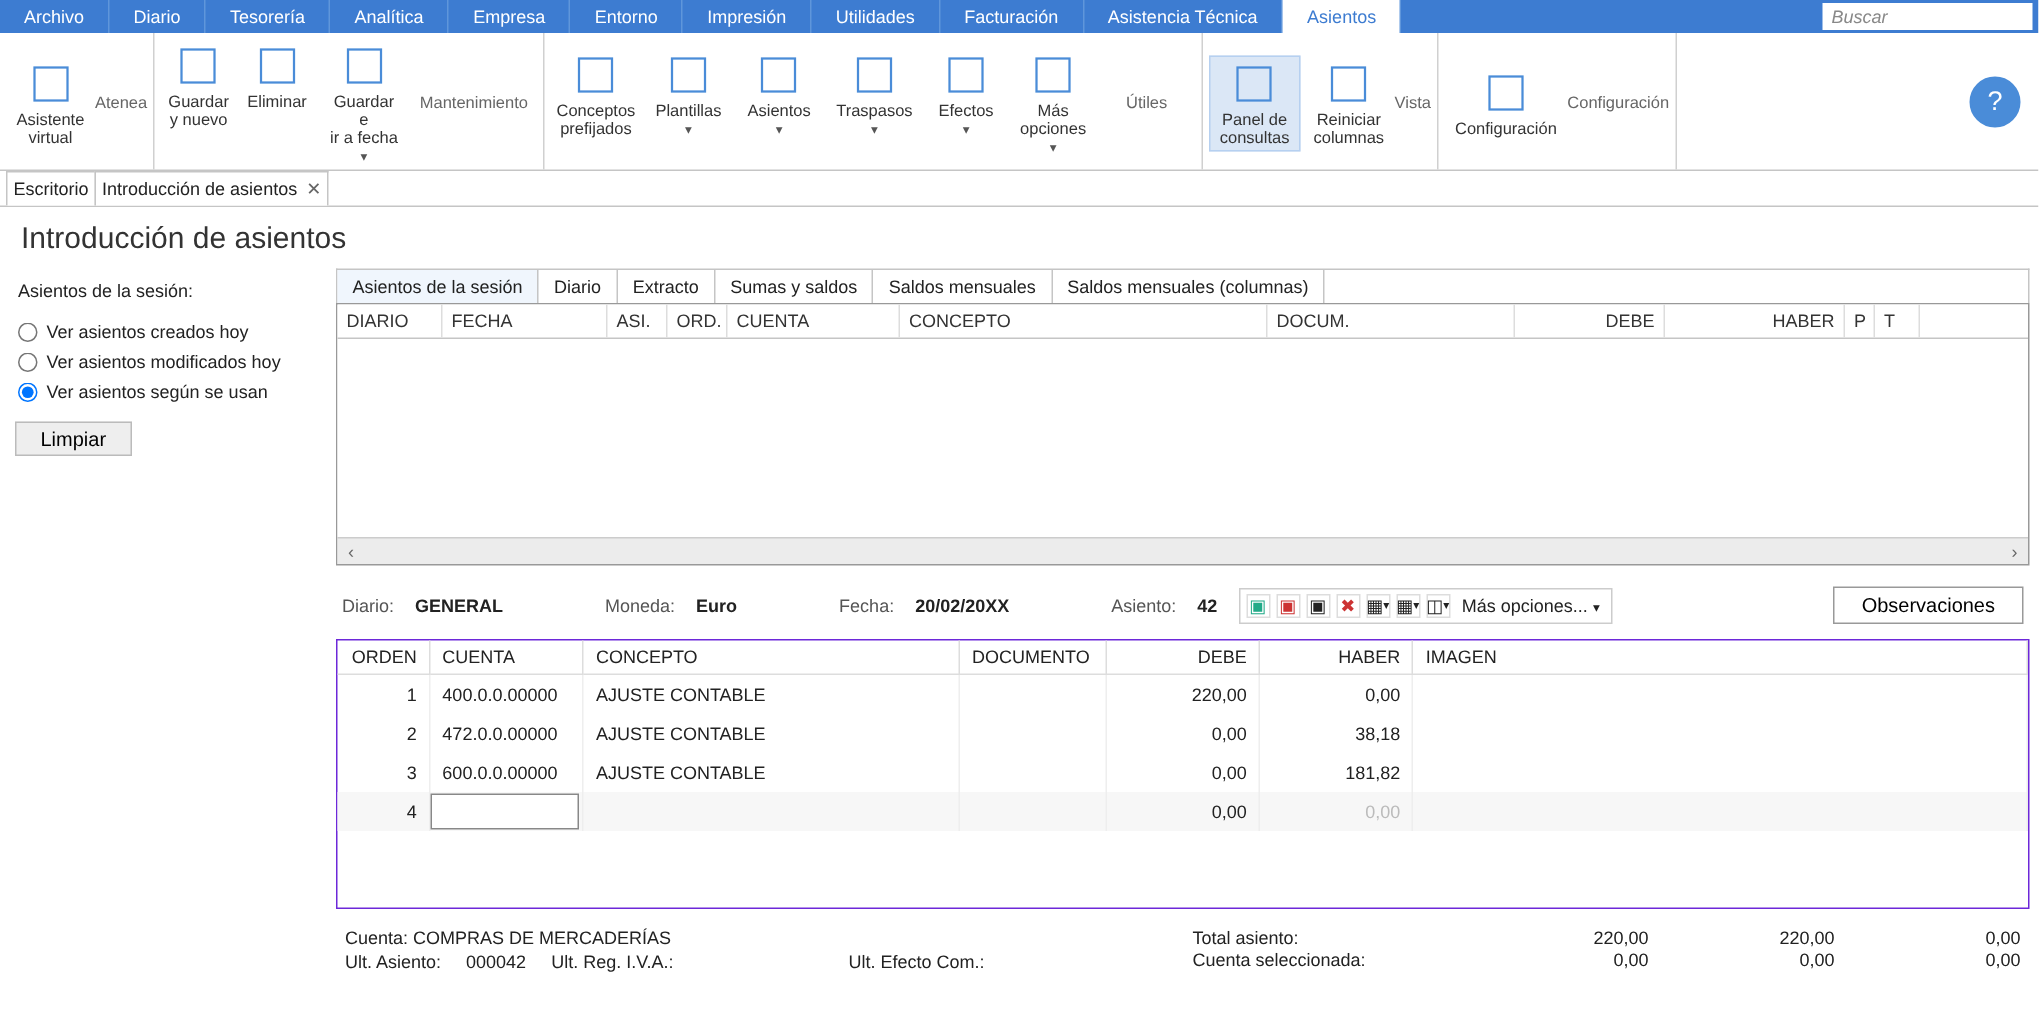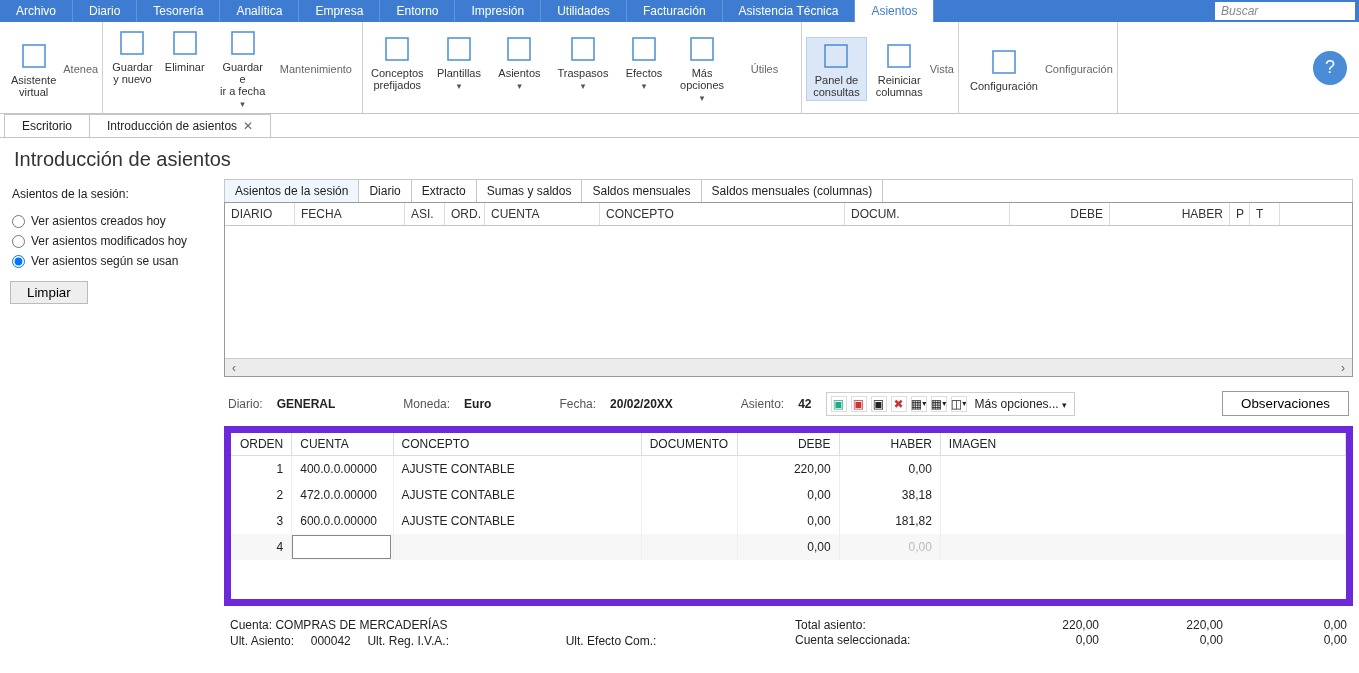--- a/index.html
+++ b/index.html
@@ -19,21 +19,21 @@
   .ribbon-group .group-label { font-size: 11px; color: #666; padding: 2px 0 2px 0; text-align: center; width: 100%; }
   .ribbon-btn { display: flex; flex-direction: column; align-items: center; justify-content: flex-start; padding: 2px 6px; cursor: pointer; border: 1px solid transparent; min-width: 48px; }
   .ribbon-btn.active { background: #dbe7f6; border: 1px solid #b6d0f0; }
   .ribbon-btn .icon { width: 32px; height: 32px; display: flex; align-items: center; justify-content: center; margin-bottom: 2px; }
   .ribbon-btn .label { font-size: 11px; text-align: center; line-height: 12px; color: #333; }
   .ribbon-btn .caret { font-size: 9px; color: #555; }
   .help-circle { position: absolute; right: 12px; top: 50%; transform: translateY(-50%); width: 34px; height: 34px; border-radius: 50%; background: #4a8cd8; color: #fff; display: flex; align-items: center; justify-content: center; font-size: 18px; border: 2px solid #4a8cd8; cursor: pointer; }
 
   
   .doctabs { height: 24px; display: flex; align-items: flex-end; border-bottom: 1px solid #c5c5c5; padding-left: 4px; gap: 0; }
-  .doctab { padding: 4px 17px; border: 1px solid #c5c5c5; border-bottom: none; background: #fff; font-size: 12px; margin-right: -1px; display: flex; gap: 6px; }
+  .doctab { padding: 4px 4px; border: 1px solid #c5c5c5; border-bottom: none; background: #fff; font-size: 12px; margin-right: -1px; display: flex; gap: 6px; }
   .doctab .close { font-size: 12px; color: #666; cursor: pointer; }
 
   
   .page-title { font-size: 20px; padding: 10px 14px 8px 14px; color: #333; }
 
   
   .main { display: flex; padding: 0 6px; gap: 8px; }
   .sidebar { width: 210px; padding: 4px 4px; }
   .sidebar .sidebar-title { font-size: 12px; padding: 4px 2px 10px 2px; }
   .sidebar label { display: flex; align-items: center; gap: 6px; padding: 3px 2px; cursor: pointer; }
@@ -61,21 +61,21 @@
   .entry-info { display: flex; align-items: center; padding: 14px 4px 10px 4px; gap: 14px; flex-wrap: wrap; }
   .entry-info .label { color: #555; }
   .entry-info .value { font-weight: bold; color: #222; }
   .entry-info .toolbar { display: flex; gap: 4px; border: 1px solid #ccc; padding: 2px 4px; align-items: center; }
   .entry-info .toolbar .ticon { width: 16px; height: 16px; display: flex; align-items: center; justify-content: center; cursor: pointer; font-size: 12px; border: 1px solid #ddd; }
   .entry-info .toolbar .more { padding: 2px 4px; cursor: pointer; }
   .entry-info .spacer { flex: 1; }
   .entry-info .obs-btn { padding: 4px 18px; border: 1px solid #999; background: #fff; cursor: pointer; }
 
   
-  .grid2 { border: 7px solid #6d28d9; height: 180px; display: flex; flex-direction: column; }
+  .grid2 { border: 1px solid #6d28d9; height: 180px; display: flex; flex-direction: column; }
   .grid2 table { width: 100%; border-collapse: collapse; }
   .grid2 th { text-align: left; padding: 4px 8px; border-right: 1px solid #ddd; border-bottom: 1px solid #ddd; font-weight: normal; font-size: 12px; }
   .grid2 th.num { text-align: right; }
   .grid2 td { padding: 6px 8px; border-right: 1px solid #eee; font-size: 12px; }
   .grid2 td.num { text-align: right; }
   .grid2 tr.editing td { background: #f7f7f7; }
   .grid2 tr.editing td.cuenta-cell { padding: 0; }
   .grid2 tr.editing td.cuenta-cell input { width: 98%; height: 24px; border: 1px solid #888; padding: 2px 4px; }
   .grid2 .faded { color: #bbb; }
 

